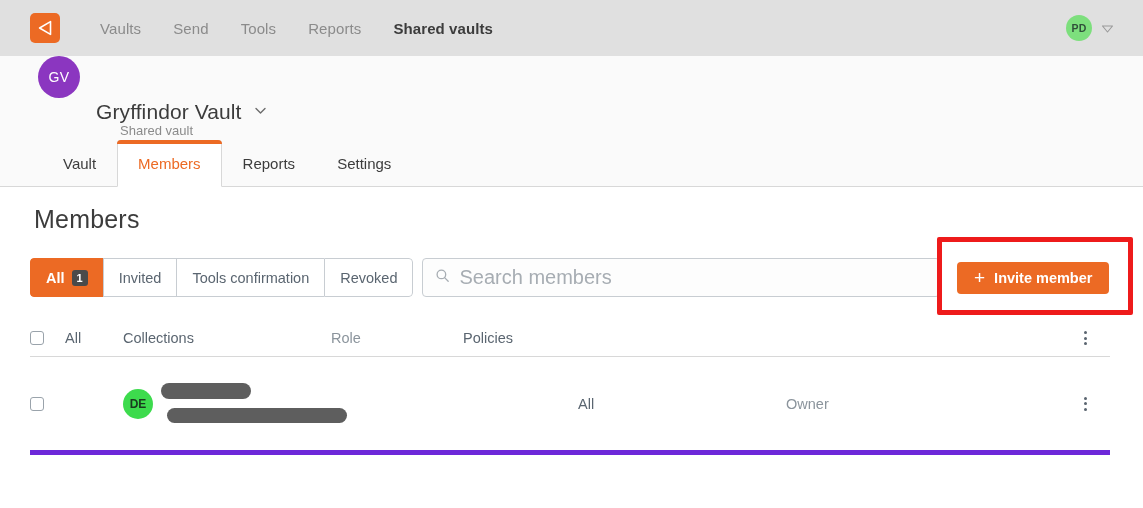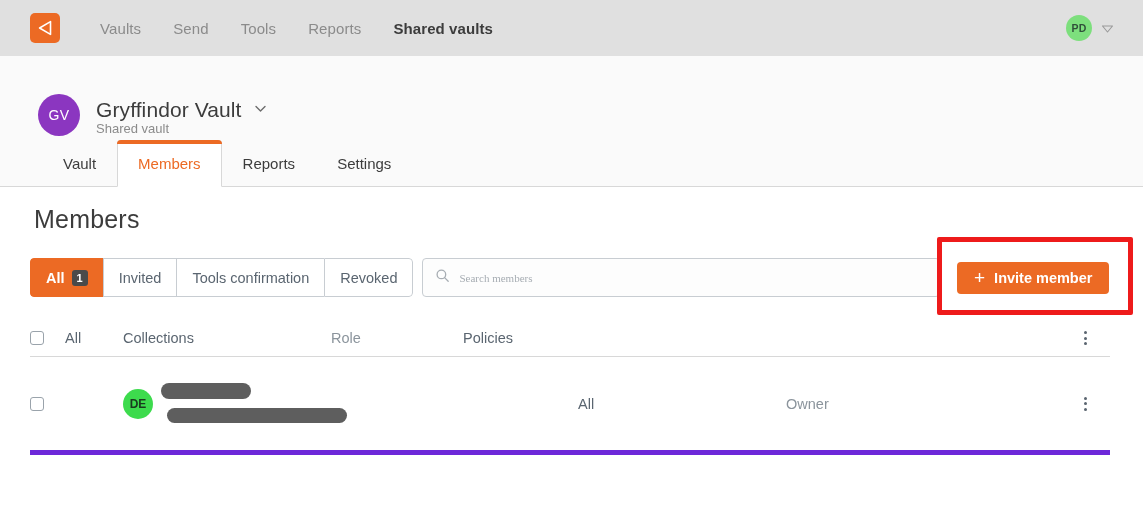--- a/index.html
+++ b/index.html
@@ -43,35 +43,35 @@
     font-size: 10.5px; font-weight: 700;
     display: flex; align-items: center; justify-content: center;
     letter-spacing: .3px;
   }
   .chev-tri { width: 15px; height: 15px; }
 
   
   .vault-header {
     position: absolute; left: 0; top: 56px; width: 1143px; height: 80px;
     background: #fafafa;
-    display: flex; align-items: flex-end;
+    display: flex; align-items: flex-start;
   }
   .avatar-lg {
     margin-left: 38px; width: 42px; height: 42px; border-radius: 50%;
     background: #8b36c0; color: #ffffff;
     font-size: 14px; font-weight: 400;
     display: flex; align-items: center; justify-content: center;
     letter-spacing: .4px;
   }
   .vault-titles { margin-left: 16px; }
-  .vault-title-row { display: flex; align-items: center; gap: 10px; }
+  .vault-title-row { display: flex; align-items: center; gap: 10px; margin-top: 44px; }
   .vault-title {
     font-size: 21px; color: #3c3c3c; font-weight: 400; letter-spacing: .1px;
   }
-  .vault-sub { font-size: 13px; color: #8b8b8b; margin-top: -1px; }
+  .vault-sub { font-size: 13px; color: #8b8b8b; margin-top: -1px; margin-left: 24px; }
 
   
   .tabsbar {
     position: absolute; left: 0; top: 136px; width: 1143px; height: 51px;
     background: #fafafa;
     border-bottom: 1px solid #d8d8d8;
   }
   .tabs { position: absolute; left: 42px; bottom: -1px; display: flex; align-items: flex-end; }
   .tab {
     font-size: 15px; color: #3c3c3c;
@@ -119,21 +119,21 @@
     background: #4a4a4a; color: #ffffff; font-size: 11px; font-weight: 700;
     border-radius: 3px; padding: 1px 5px; line-height: 14px; min-width: 16px; text-align: center;
   }
   .search-wrap {
     margin-left: 9px; width: 518px; height: 39px;
     border: 1px solid #c8cdd2; border-radius: 4px;
     background: #fdfdfd; display: flex; align-items: center; padding: 0 12px;
   }
   .search-input {
     border: 0; outline: 0; background: transparent; flex: 1;
-    font-size: 11px; color: #0c4a6e; font-family: Liberation Serif, serif; margin-left: 9px;
+    font-size: 20px; color: #0c4a6e; font-family: Liberation Sans, sans-serif; margin-left: 9px;
   }
   .search-input::placeholder { color: #a7adb3; }
 
   .invite-btn {
     position: absolute; left: 957px; top: 75px;
     height: 32px; padding: 0 17px;
     background: #ec6a24; color: #ffffff; border: 0; border-radius: 4px;
     font-size: 14.5px; font-weight: 600; font-family: inherit;
     display: flex; align-items: center; gap: 9px; cursor: pointer; white-space: nowrap;
   }

